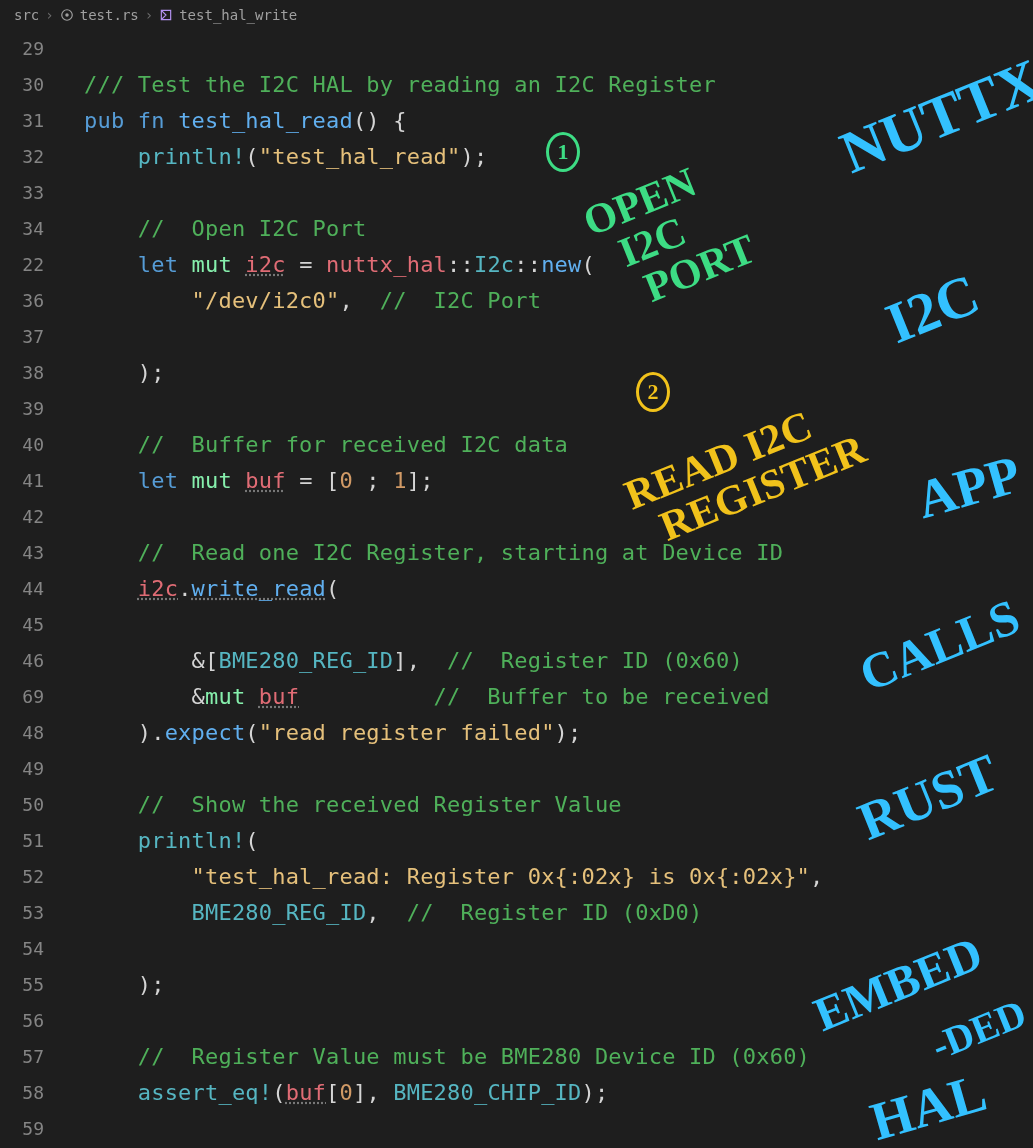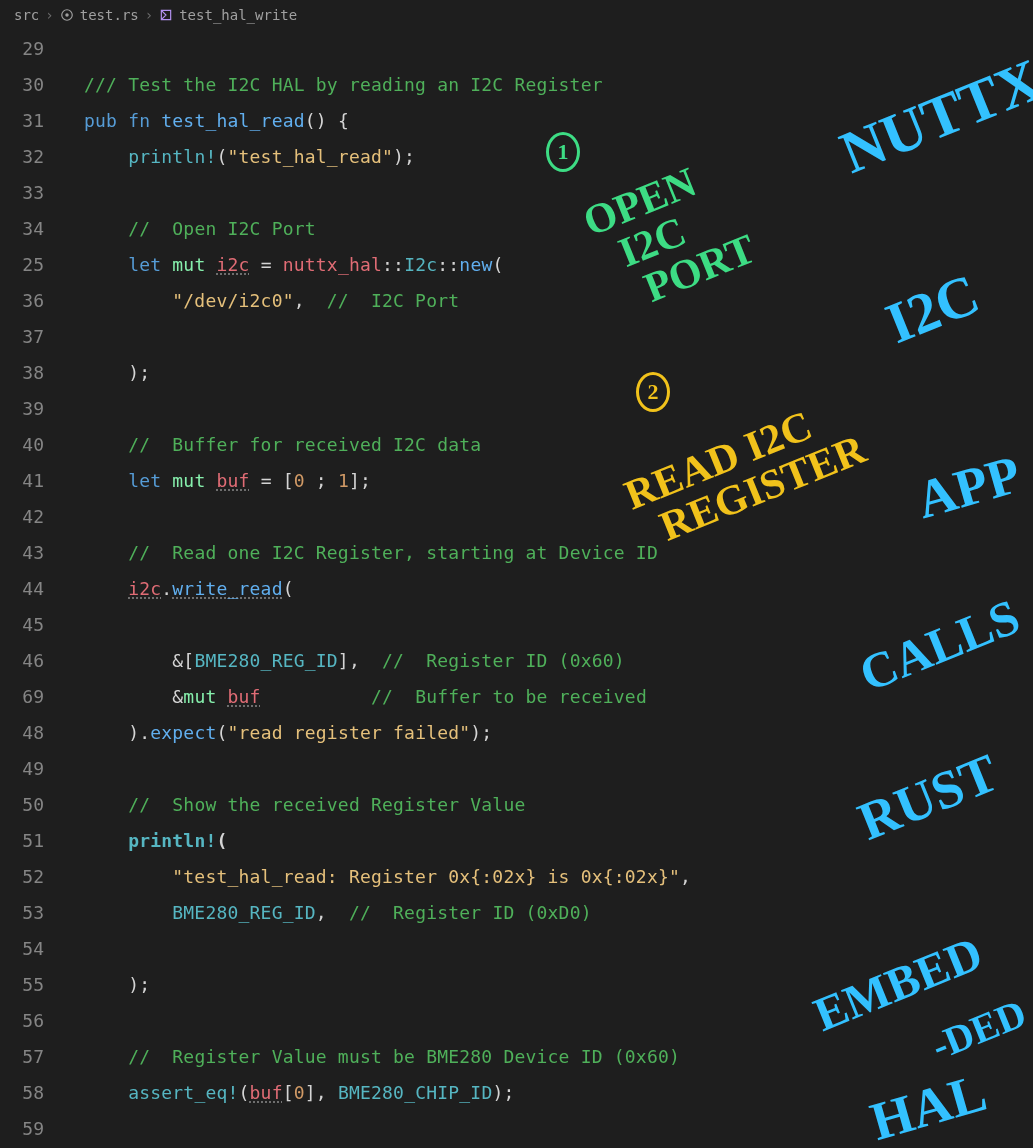--- a/index.html
+++ b/index.html
@@ -40,21 +40,21 @@
   .gutter {
     width: 58px;
     text-align: right;
     color: #858585;
     padding-right: 14px;
     user-select: none;
     font-size: 18px;
   }
   .code {
     white-space: pre;
-    font-size: 18px;
+    font-size: 22px;
     letter-spacing: 0.2px;
     position: relative;
   }
   
   .c-comment { color: #4fb05a; }   
   .c-doc     { color: #4fb05a; }
   .c-kw      { color: #569cd6; }   
   .c-kw2     { color: #86efac; }   
   .c-fn      { color: #56b6c2; }   
   .c-call    { color: #61afef; }   
@@ -136,21 +136,21 @@
     </div>
     <div class="line">
       <div class="gutter">33</div>
       <div class="code" style="padding-left: 26px;"><span>    </span></div>
     </div>
     <div class="line">
       <div class="gutter">34</div>
       <div class="code" style="padding-left: 26px;"><span>    </span><span class="c-comment">//  Open I2C Port</span></div>
     </div>
     <div class="line">
-      <div class="gutter">25</div>
+      <div class="gutter">22</div>
       <div class="code" style="padding-left: 26px;"><span>    </span><span class="c-kw">let </span><span class="c-kw2">mut </span><span class="c-ident underline">i2c</span><span class="c-punc"> = </span><span class="c-ident">nuttx_hal</span><span class="c-punc">::</span><span class="c-type">I2c</span><span class="c-punc">::</span><span class="c-call">new</span><span class="c-punc">(</span></div>
     </div>
     <div class="line">
       <div class="gutter">36</div>
       <div class="code" style="padding-left: 26px;"><span>        </span><span class="c-str">"/dev/i2c0"</span><span class="c-punc">,  </span><span class="c-comment">//  I2C Port</span></div>
     </div>
     <div class="line">
       <div class="gutter">37</div>
     </div>
     <div class="line">
@@ -199,21 +199,21 @@
     <div class="line">
       <div class="gutter">49</div>
       <div class="code" style="padding-left: 26px;"><span>    </span></div>
     </div>
     <div class="line">
       <div class="gutter">50</div>
       <div class="code" style="padding-left: 26px;"><span>    </span><span class="c-comment">//  Show the received Register Value</span></div>
     </div>
     <div class="line">
       <div class="gutter">51</div>
-      <div class="code" style="padding-left: 26px; font-weight: bold;"><span>    </span><span class="c-fn">println!</span><span class="c-punc">(</span></div>
+      <div class="code" style="padding-left: 26px;"><span>    </span><span class="c-fn">println!</span><span class="c-punc">(</span></div>
     </div>
     <div class="line">
       <div class="gutter">52</div>
       <div class="code" style="padding-left: 26px;"><span>        </span><span class="c-str">"test_hal_read: Register 0x{:02x} is 0x{:02x}"</span><span class="c-punc">,</span></div>
     </div>
     <div class="line">
       <div class="gutter">53</div>
       <div class="code" style="padding-left: 26px;"><span>        </span><span class="c-const">BME280_REG_ID</span><span class="c-punc">,  </span><span class="c-comment">//  Register ID (0xD0)</span></div>
     </div>
     <div class="line">

